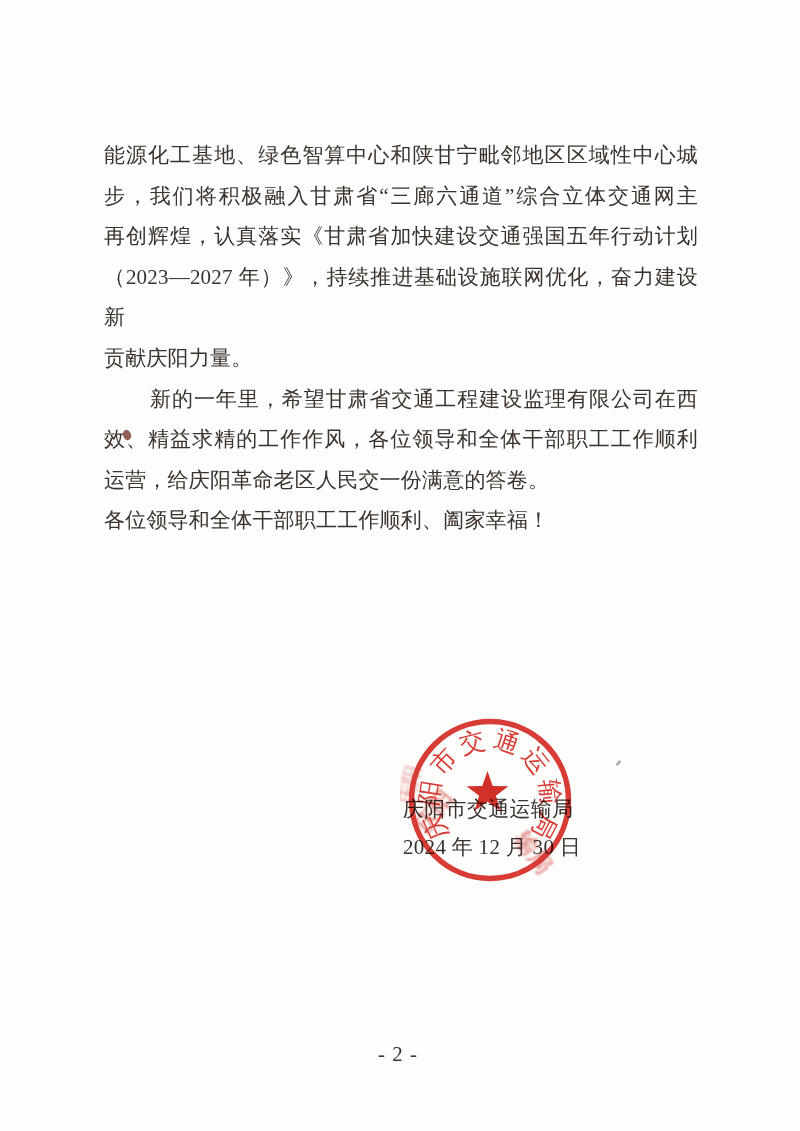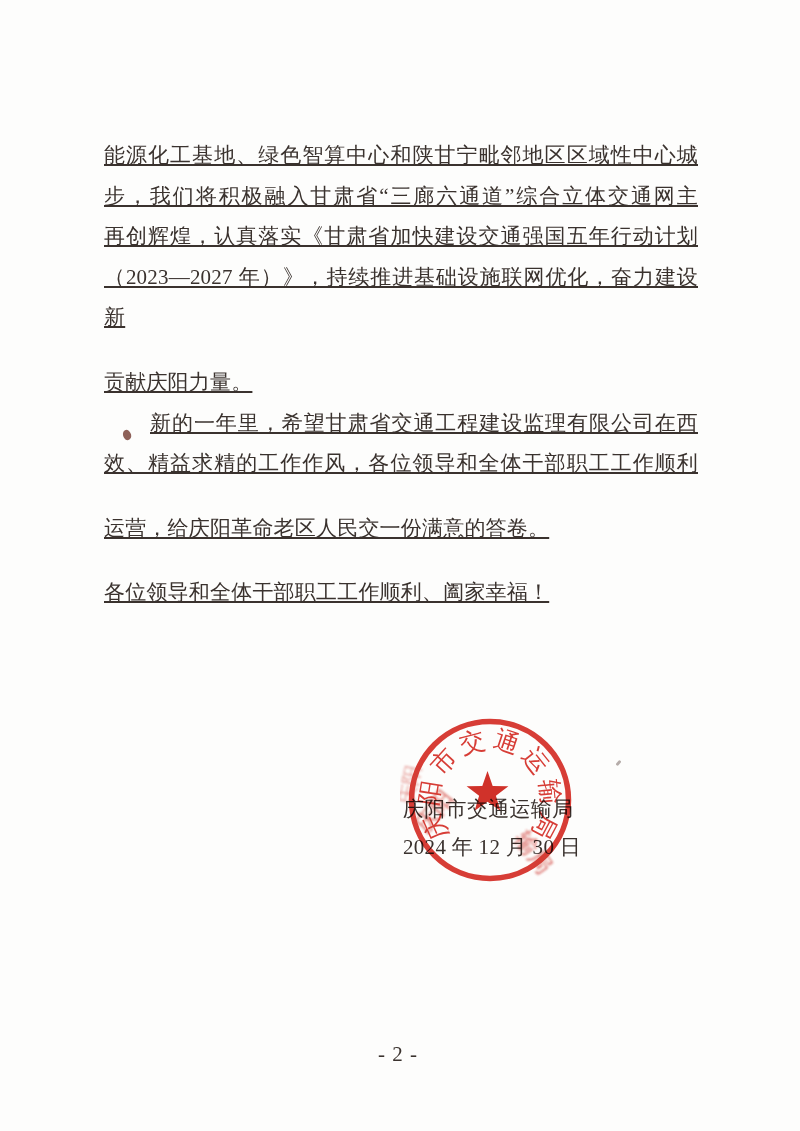--- a/index.html
+++ b/index.html
@@ -23,26 +23,24 @@
     font-size: 21px;
     line-height: 40.6px;
     letter-spacing: 0.2px;
     color: #3a322e;
   }
   .line {
     text-align: justify;
     text-align-last: justify;
     text-justify: inter-character;
     white-space: normal;
-    text-decoration: underline;
   }
   .line.plain {
     text-align: left;
     text-align-last: left;
-    margin-top: 24px;
   }
   .line.indent { text-indent: 46px; }
 
   
   .signature {
     position: absolute;
     left: 403px; top: 795px;
     font-size: 21px;
     letter-spacing: 0.3px;
     color: #3a322e;

